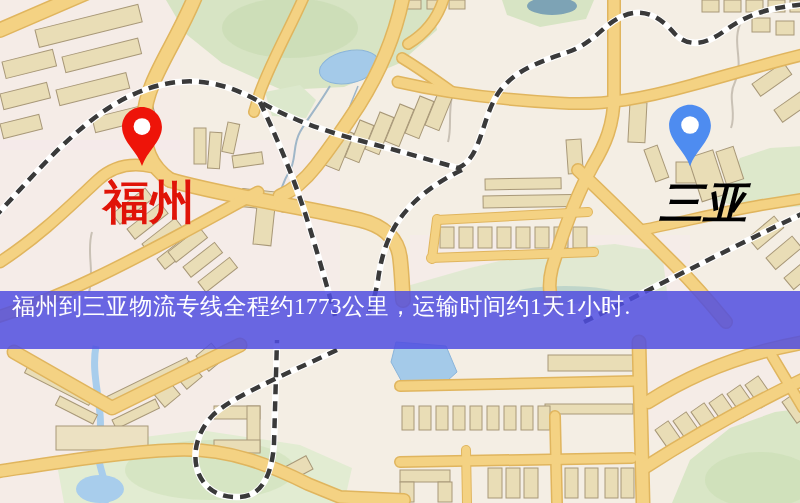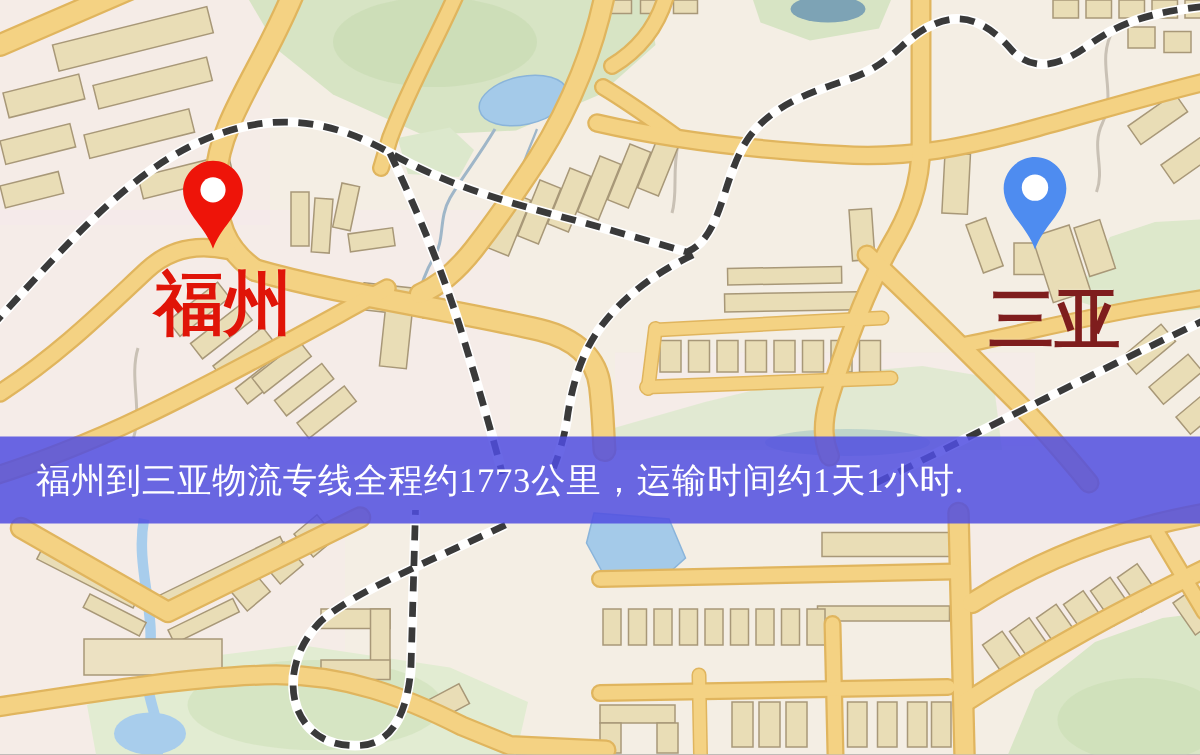--- a/index.html
+++ b/index.html
@@ -7,29 +7,29 @@
     position:relative;width:800px;height:503px;overflow:hidden;
     font-family:"Liberation Serif","DejaVu Serif",serif;
     background:#f4eee4;
   }
   .map-svg{position:absolute;left:0;top:0;width:800px;height:503px;display:block;}
   .city-label{
     position:absolute;text-align:right;font-weight:700;line-height:1;
     text-shadow:0 0 2px rgba(255,255,255,.35);white-space:nowrap;
   }
   .city-label.origin{left:83px;top:180px;width:112px;font-size:46px;color:#e01408;}
-  .city-label.destination{left:635px;top:192px;width:112px;font-size:44px;color:#7f1d1d;}
+  .city-label.destination{left:635px;top:182px;width:112px;font-size:44px;color:#000000;font-style:italic;}
   .pin{position:absolute;}
   .pin.origin{left:121px;top:105px;width:42px;height:63px;}
   .pin.destination{left:668px;top:101px;width:44px;height:69px;}
   .pin svg{width:100%;height:100%;display:block;}
   .banner{
     position:absolute;left:0;top:291px;width:800px;height:58px;
     background:rgba(80,78,225,0.85);
-    display:flex;align-items:center;box-sizing:border-box;padding:0 10px 0 24px;
+    display:flex;box-sizing:border-box;padding:0 10px 0 12px;
   }
   .banner-text{
     color:#ffffff;font-size:23px;letter-spacing:0.5px;white-space:nowrap;
     font-family:"Liberation Serif","DejaVu Serif",serif;
   }
 </style>
 </head>
 <body>
 
 <div class="map-wrap">

